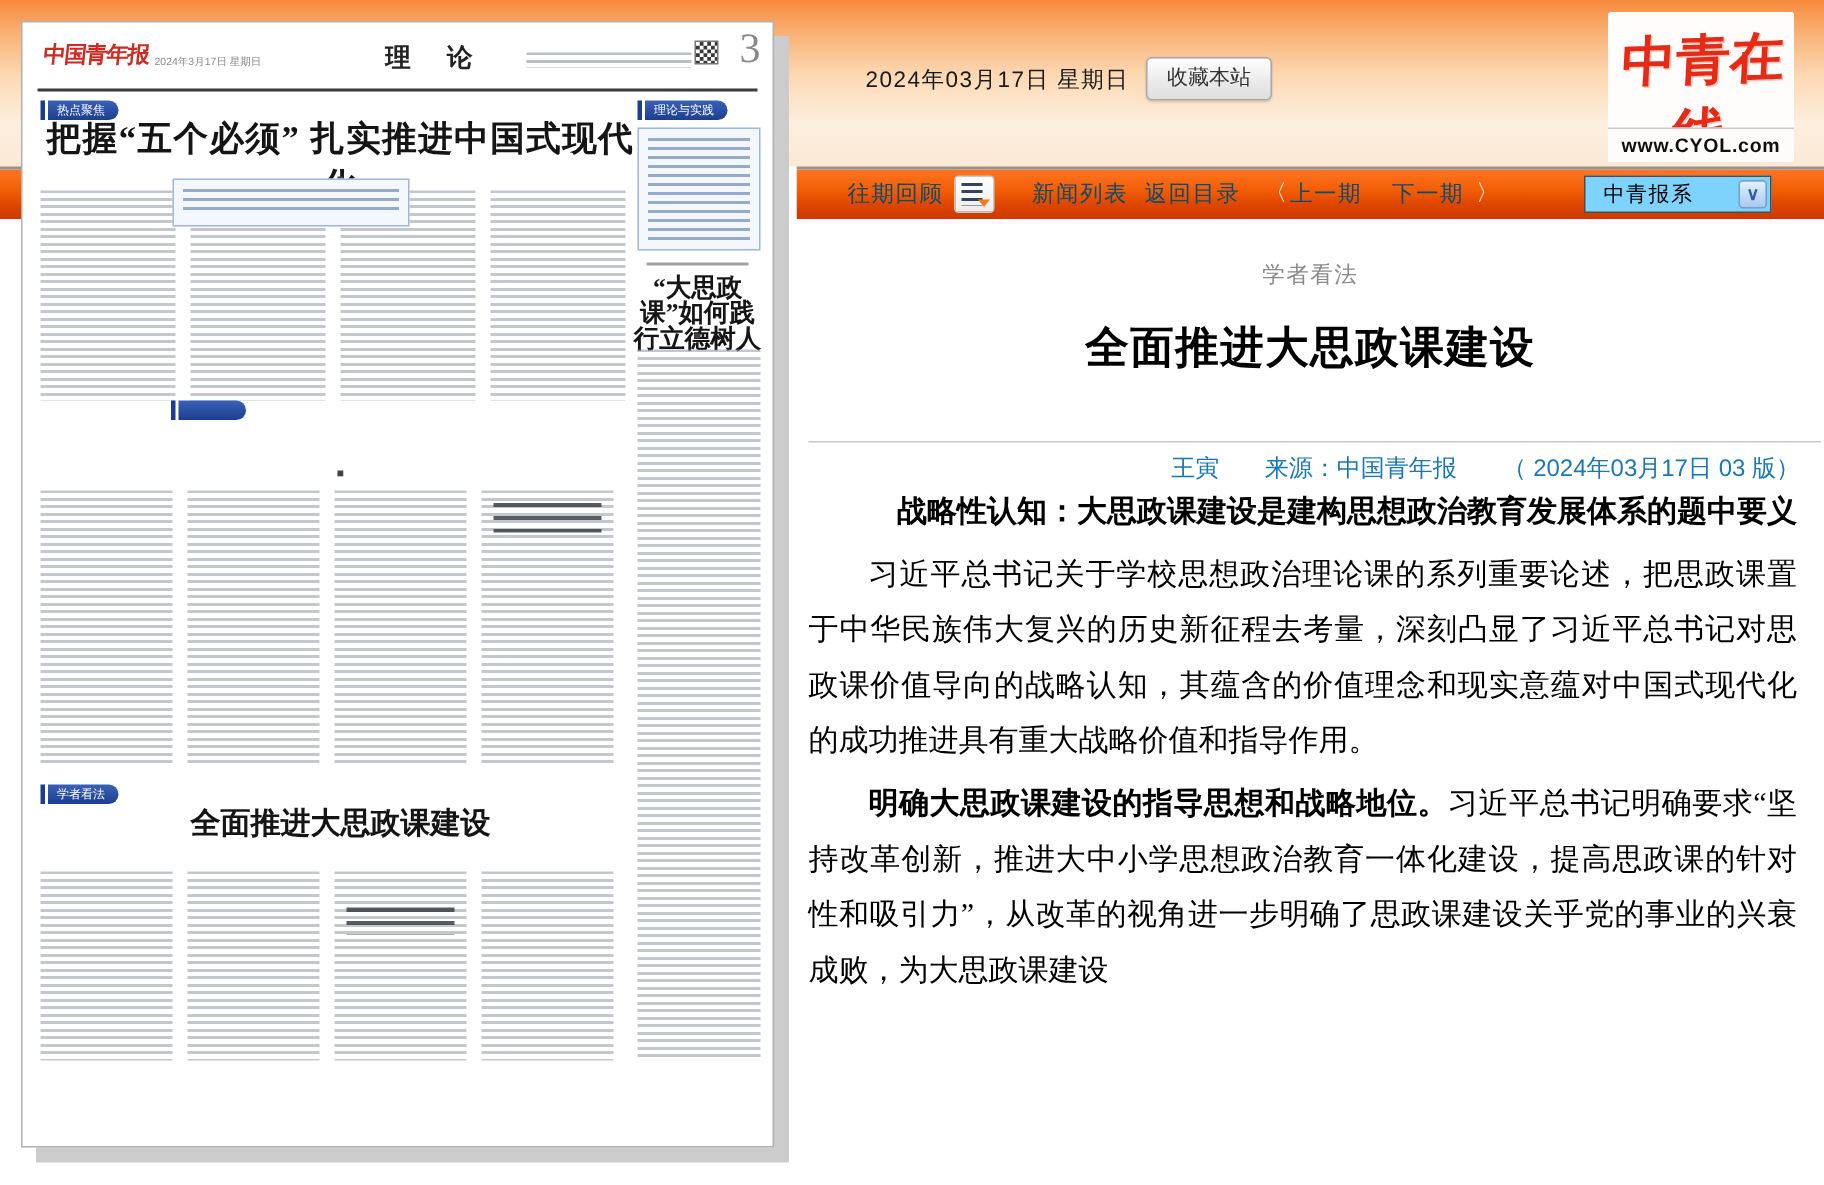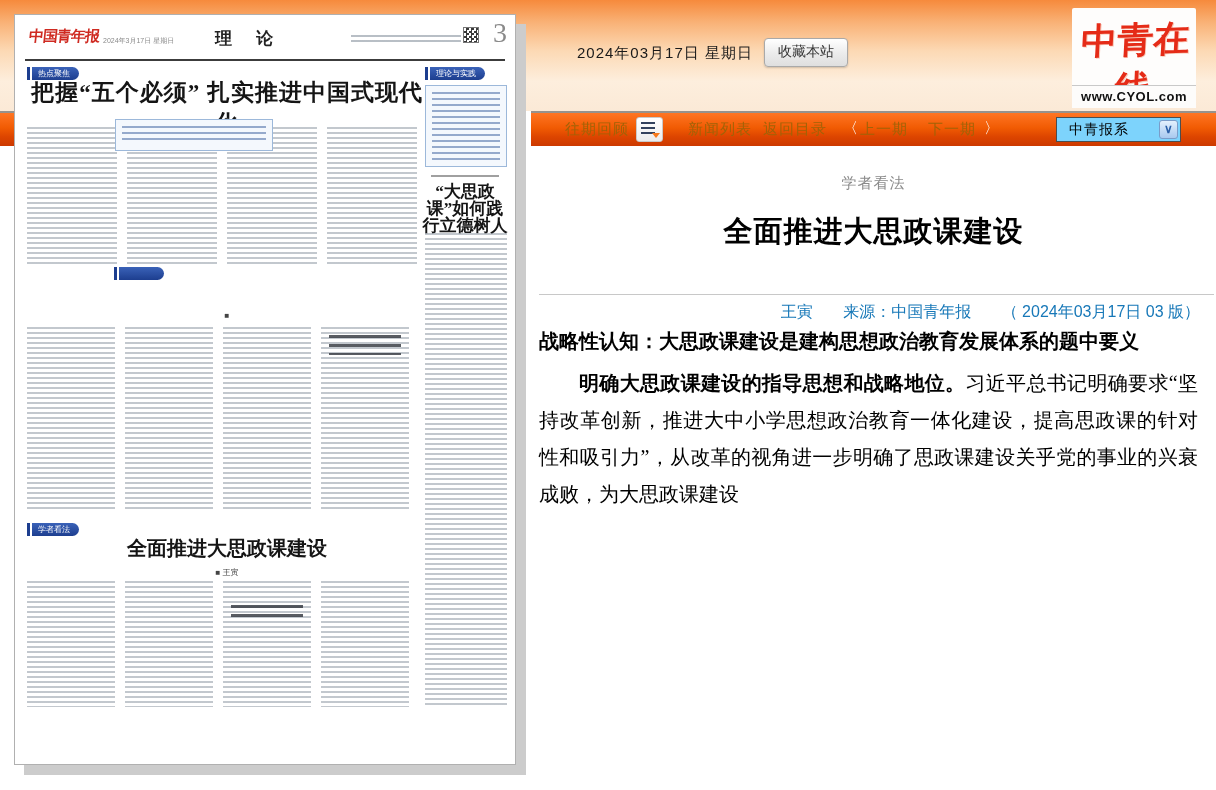--- a/index.html
+++ b/index.html
@@ -13,21 +13,21 @@
     background:linear-gradient(to bottom,#f68a3c 0%,#f9b277 20%,#fcd9b4 45%,#fdeedd 72%,#fbe9d6 100%);
   }
   
   .navbar-main,.navbar-left{
     height:35px;box-sizing:border-box;border-top:2px solid #97928c;
     background:linear-gradient(to bottom,#ff7523 0%,#f15b03 45%,#dd4500 72%,#cc3900 100%);
   }
   .navbar-main{position:absolute;left:531px;right:0;top:111px}
   .navbar-left{position:absolute;left:0;width:14px;top:111px}
   .nav-gap{position:absolute;left:516px;top:111px;width:15px;height:35px;background:#fff}
-  .nav-item{position:absolute;top:120px;color:#a16207;font-size:15px;letter-spacing:1px;cursor:pointer;white-space:nowrap}
+  .nav-item{position:absolute;top:120px;color:#0c4a6e;font-size:15px;letter-spacing:1px;cursor:pointer;white-space:nowrap}
   .nav-angle{position:absolute;top:119px;color:#fff;font-size:15px}
   
   .list-icon{position:absolute;left:636px;top:117px;width:25px;height:23px;border:1px solid #c9c9c9;border-radius:3px;background:linear-gradient(#ffffff,#ececec)}
   .list-icon .lines{position:absolute;left:4px;right:7px;top:4px;bottom:4px;background:repeating-linear-gradient(to bottom,#33425e 0 2px,transparent 2px 5px)}
   .list-icon::after{content:"";position:absolute;right:2px;bottom:3px;border-left:4px solid transparent;border-right:4px solid transparent;border-top:5px solid #f77a1c}
   
   .select-box{position:absolute;left:1056px;top:117px;width:125px;height:25px;background:#7dd3fc;border:1px solid #4d4d4d;box-sizing:border-box;cursor:pointer}
   .select-text{position:absolute;left:12px;top:3px;font-size:14px;color:#000;letter-spacing:1px}
   .select-btn{position:absolute;right:2px;top:2px;width:19px;height:19px;box-sizing:border-box;border:1px solid #7a9cc9;border-radius:3px;
     background:linear-gradient(#e3f0fd,#a9c9ef);color:#2b5fa8;font-size:12px;font-weight:bold;text-align:center;line-height:17px}
@@ -45,29 +45,29 @@
   .article-panel{position:absolute;left:531px;top:146px;width:685px;height:644px;background:#fff}
   .kicker{position:absolute;top:28px;left:0;width:100%;text-align:center;font-size:15px;color:#8a8a8a;letter-spacing:1px}
   .art-title{position:absolute;top:66px;left:0;width:100%;text-align:center;font-size:29px;font-weight:bold;color:#000;letter-spacing:1px}
   .art-rule{position:absolute;top:148px;left:8px;right:2px;border-top:1px solid #c8c8c8}
   .byline{position:absolute;top:156px;right:16px;font-size:16px;color:#1778b8;white-space:nowrap}
   .byline span{margin-left:26px}
   .byline span:first-child{margin-left:12px}
   .art-body{position:absolute;left:8px;right:18px;top:177px;font-size:20px;line-height:37px;color:#000;
     text-align:justify;font-family:"Liberation Serif",serif}
   .art-body p{margin:0 0 5px 0;text-indent:2em}
-  .art-body p.subhead{text-indent:0;text-align:left;font-weight:bold;font-family:"Liberation Sans",sans-serif}
+  .art-body p.subhead{text-indent:0;text-align:right;font-weight:bold;font-family:"Liberation Sans",sans-serif}
   .bold-lead{font-weight:bold;font-family:Liberation Sans, sans-serif}
   
   .np-card{position:absolute;left:14px;top:14px;width:502px;height:751px;box-sizing:border-box;background:#fff;
     border:1px solid #b0b0b0;box-shadow:10px 10px 0 #cccccc;cursor:pointer}
   .np-masthead{position:absolute;left:14px;top:12px;font-size:15px;font-weight:bold;color:#cf2a21;
     font-family:"Liberation Serif",serif;transform:skewX(-6deg);letter-spacing:-1px}
   .np-date{position:absolute;left:88px;top:21px;font-size:7px;color:#8a8a8a;white-space:nowrap}
-  .np-section{position:absolute;left:200px;top:12px;width:110px;text-align:left;font-size:17px;letter-spacing:10px;
+  .np-section{position:absolute;left:200px;top:12px;width:110px;text-align:right;font-size:17px;letter-spacing:10px;
     color:#222;font-weight:bold;font-family:"Liberation Serif",serif}
   .np-credits{position:absolute;right:54px;top:20px;width:110px;height:10px;
     background:repeating-linear-gradient(to bottom,#9aa3ad 0 2px,transparent 2px 5px);opacity:.7}
   .np-qr{position:absolute;right:36px;top:12px;width:14px;height:14px;
     background:repeating-conic-gradient(#3a3a3a 0 25%,#fff 0 50%);background-size:5px 5px;border:1px solid #777}
   .np-pagenum{position:absolute;right:8px;top:2px;font-size:28px;color:#8a8a8a;font-family:"Liberation Serif",serif}
   .np-rule{position:absolute;left:10px;right:10px;top:44px;border-top:2px solid #3c3c3c}
   .np-tag{position:absolute;height:13px;line-height:13px;color:#fff;font-size:8px;padding:0 9px 0 6px;
     background:linear-gradient(#3a62b8,#1d3e8f);border-radius:0 7px 7px 0;white-space:nowrap}
   .np-tag::before{content:"";position:absolute;left:-5px;top:0;width:3px;height:13px;background:#1d3e8f}
@@ -138,21 +138,20 @@
   <div class="np-tag" style="left:104px;top:252px;width:30px"></div>
   <div class="np-author" style="left:12px;top:296px;width:400px">■</div>
   <div class="txtcol" style="left:12px;top:312px;width:88px;height:185px"></div>
   <div class="txtcol" style="left:110px;top:312px;width:88px;height:185px"></div>
   <div class="txtcol" style="left:208px;top:312px;width:88px;height:185px"></div>
   <div class="txtcol" style="left:306px;top:312px;width:88px;height:185px"></div>
   <div class="minihead" style="left:314px;top:320px;width:72px;height:20px"></div>
 
   <div class="np-tag" style="left:17px;top:508px">学者看法</div>
   <div class="np-h" style="left:12px;top:520px;width:400px;font-size:20px">全面推进大思政课建设</div>
-  <div class="np-author" style="left:12px;top:552px;width:400px">■ 王寅</div>
   <div class="txtcol" style="left:12px;top:566px;width:88px;height:126px"></div>
   <div class="txtcol" style="left:110px;top:566px;width:88px;height:126px"></div>
   <div class="txtcol" style="left:208px;top:566px;width:88px;height:126px"></div>
   <div class="txtcol" style="left:306px;top:566px;width:88px;height:126px"></div>
   <div class="minihead" style="left:216px;top:590px;width:72px;height:18px"></div>
 
   <div class="np-tag" style="left:415px;top:52px">理论与实践</div>
   <div class="np-box" style="left:410px;top:70px;width:82px;height:82px">
     <div class="np-boxlines"></div>
   </div>
@@ -167,15 +166,16 @@
   <div class="kicker">学者看法</div>
   <div class="art-title">全面推进大思政课建设</div>
   <div class="art-rule"></div>
   <div class="byline">
     <span>王寅</span>
     <span>来源：中国青年报</span>
     <span>（ 2024年03月17日   03 版）</span>
   </div>
   <div class="art-body">
     <p class="subhead">战略性认知：大思政课建设是建构思想政治教育发展体系的题中要义</p>
+    <p>习近平总书记关于学校思想政治理论课的系列重要论述，把思政课置于中华民族伟大复兴的历史新征程去考量，深刻凸显了习近平总书记对思政课价值导向的战略认知，其蕴含的价值理念和现实意蕴对中国式现代化的成功推进具有重大战略价值和指导作用。</p>
     <p><span class="bold-lead">明确大思政课建设的指导思想和战略地位。</span><span>习近平总书记明确要求“坚持改革创新，推进大中小学思想政治教育一体化建设，提高思政课的针对性和吸引力”，从改革的视角进一步明确了思政课建设关乎党的事业的兴衰成败，为大思政课建设</span></p>
   </div>
 </div>
 
 </body></html>

